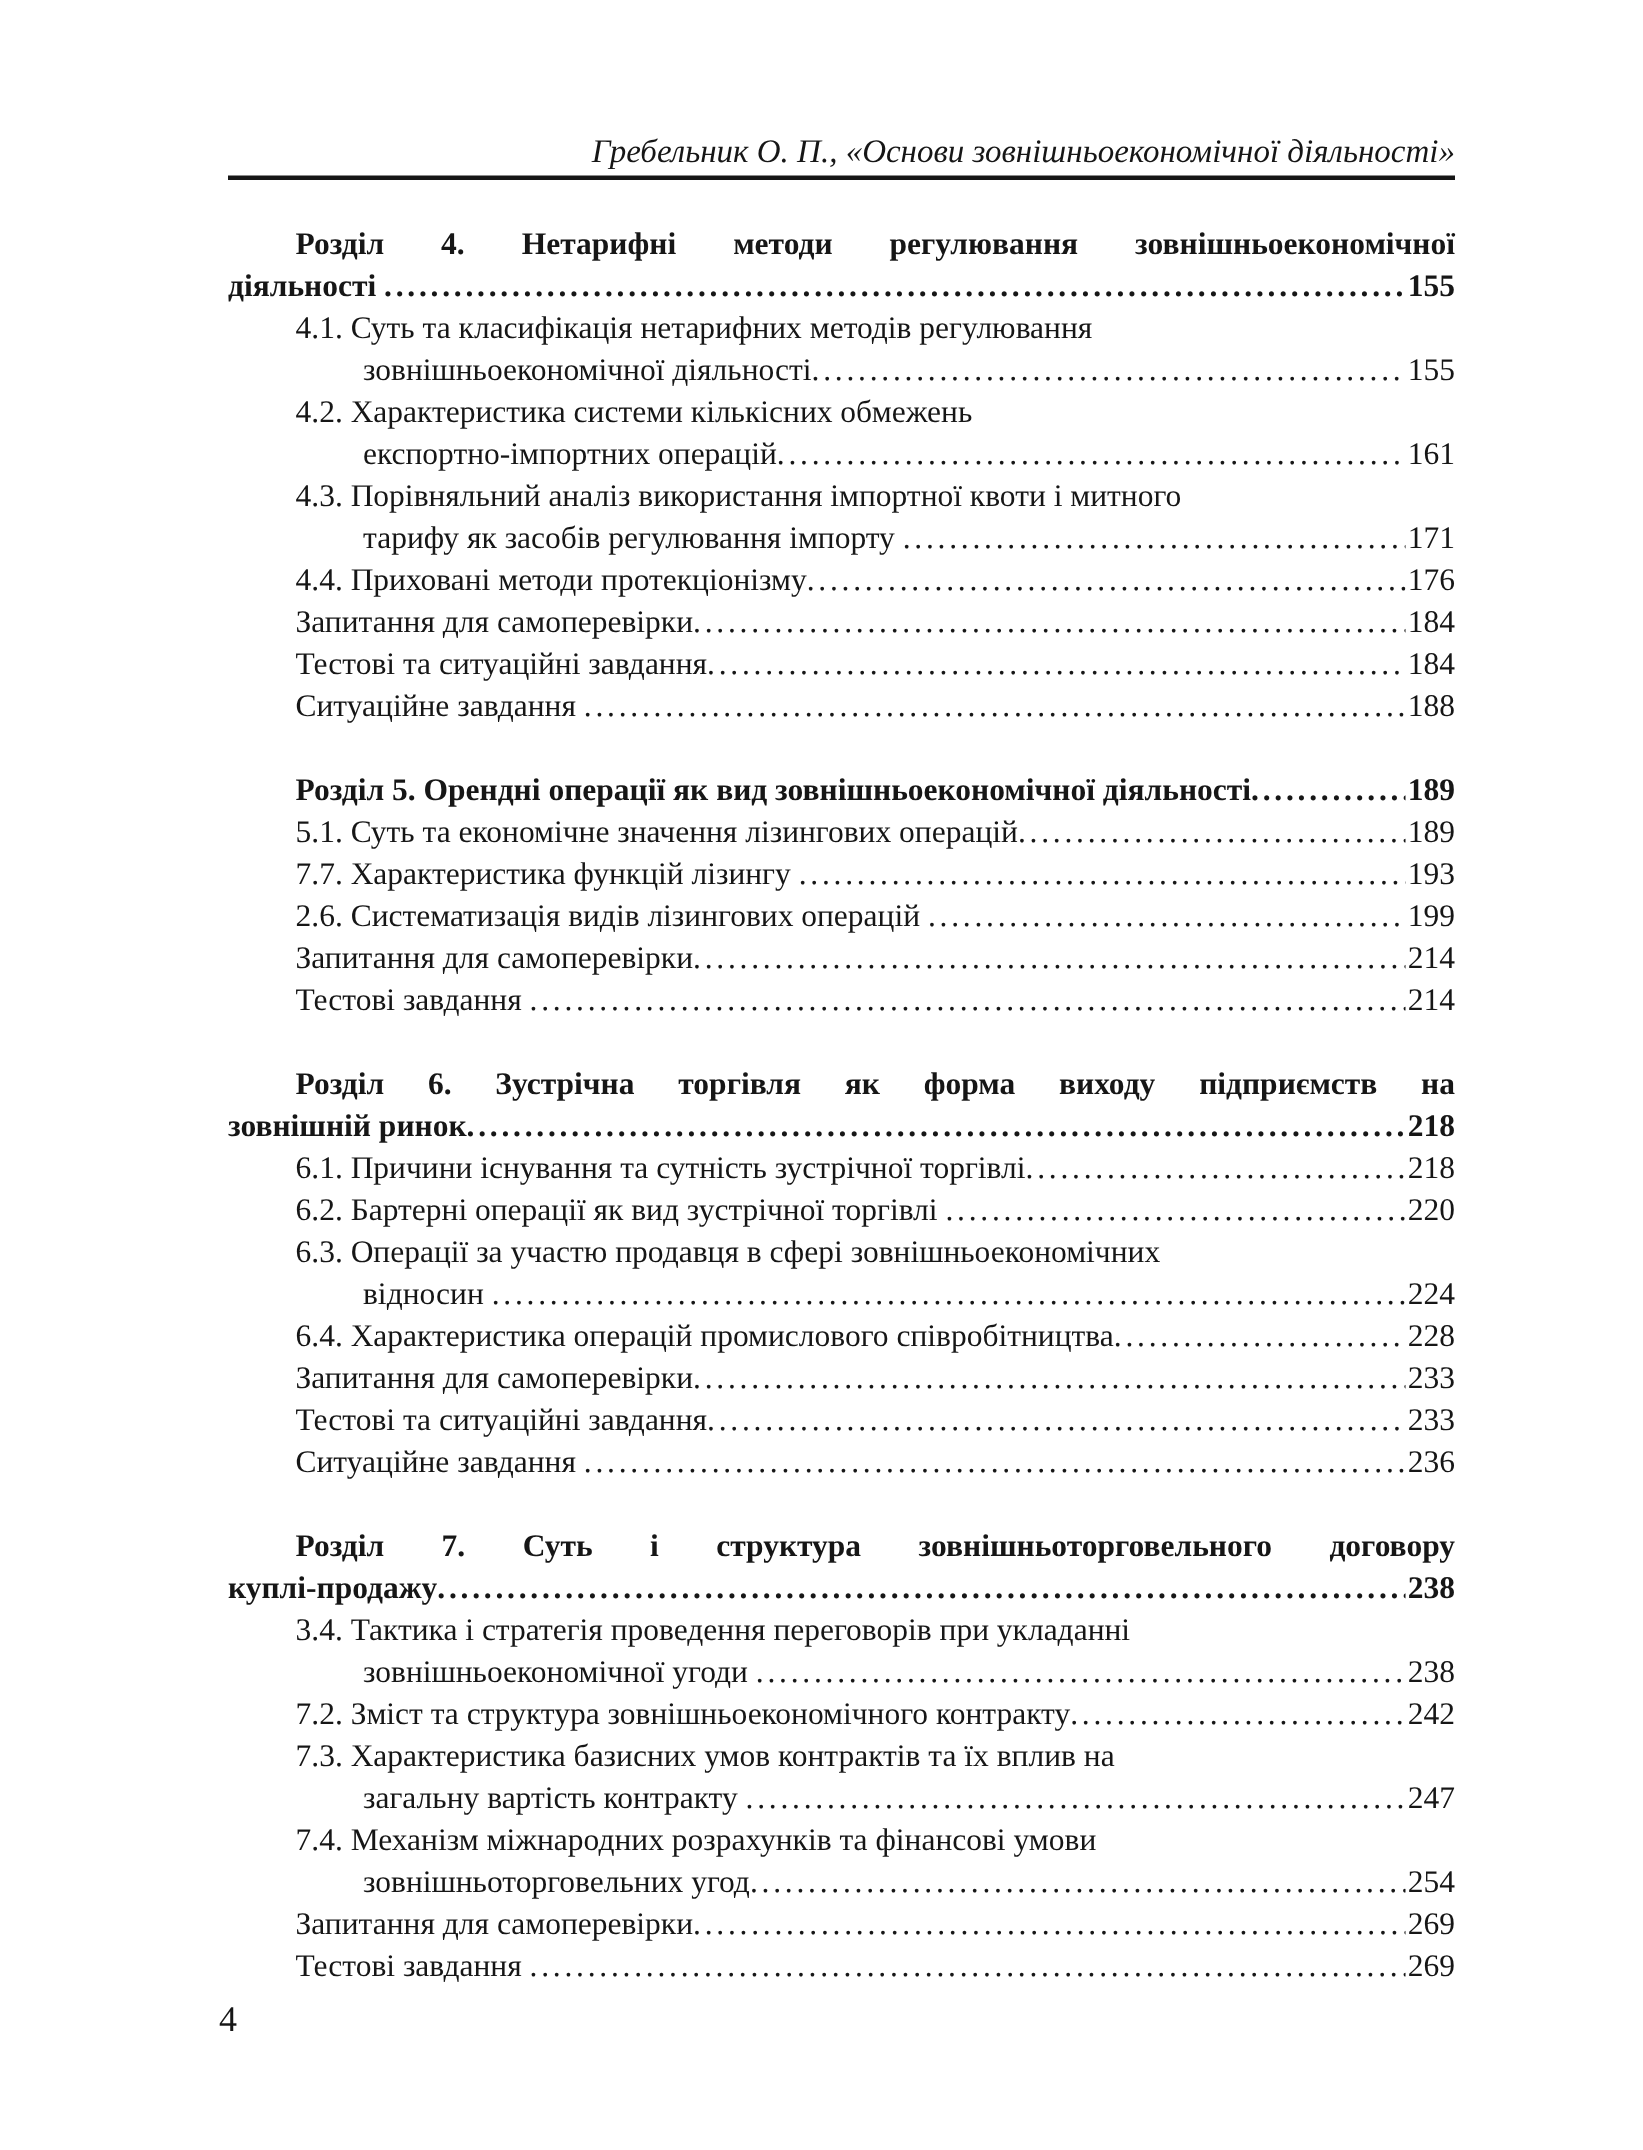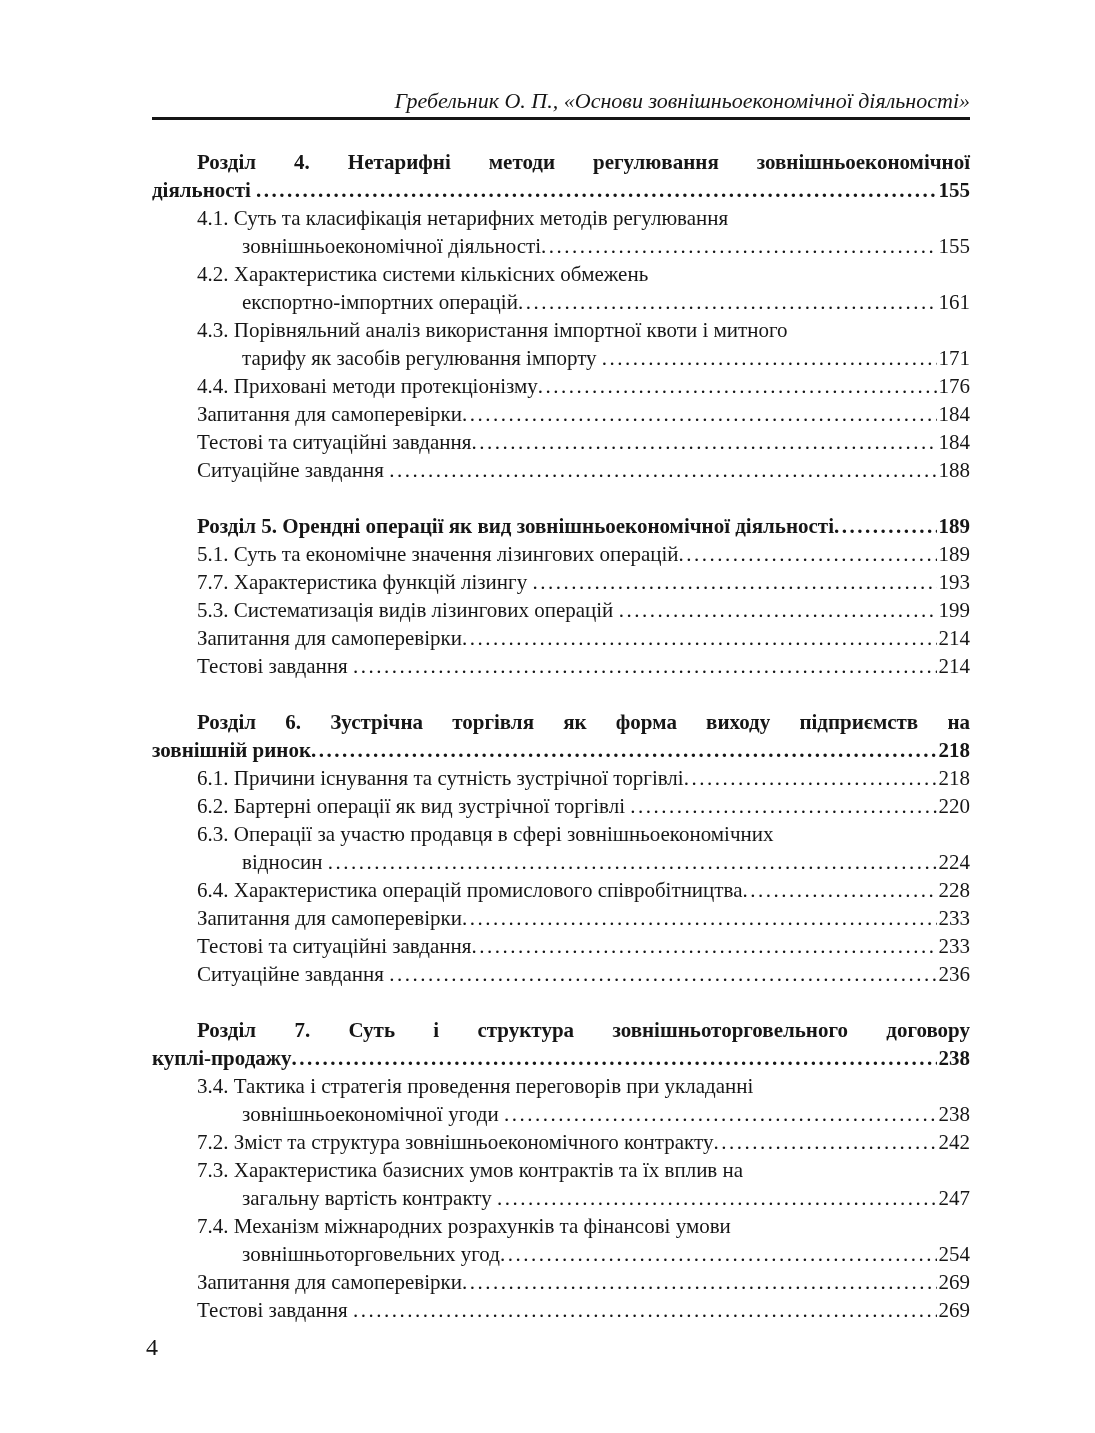--- a/index.html
+++ b/index.html
@@ -139,21 +139,21 @@
           <span class="txt">5.1. Суть та економічне значення лізингових операцій</span>
           <span class="dots"></span>
           <span class="pg">189</span>
         </div>
         <div class="line ind1 row">
           <span class="txt">7.7. Характеристика функцій лізингу </span>
           <span class="dots"></span>
           <span class="pg">193</span>
         </div>
         <div class="line ind1 row">
-          <span class="txt">5.3. Систематизація видів лізингових операцій </span>
+          <span class="txt">2.6. Систематизація видів лізингових операцій </span>
           <span class="dots"></span>
           <span class="pg">199</span>
         </div>
         <div class="line ind1 row">
           <span class="txt">Запитання для самоперевірки</span>
           <span class="dots"></span>
           <span class="pg">214</span>
         </div>
         <div class="line ind1 row">
           <span class="txt">Тестові завдання </span>

